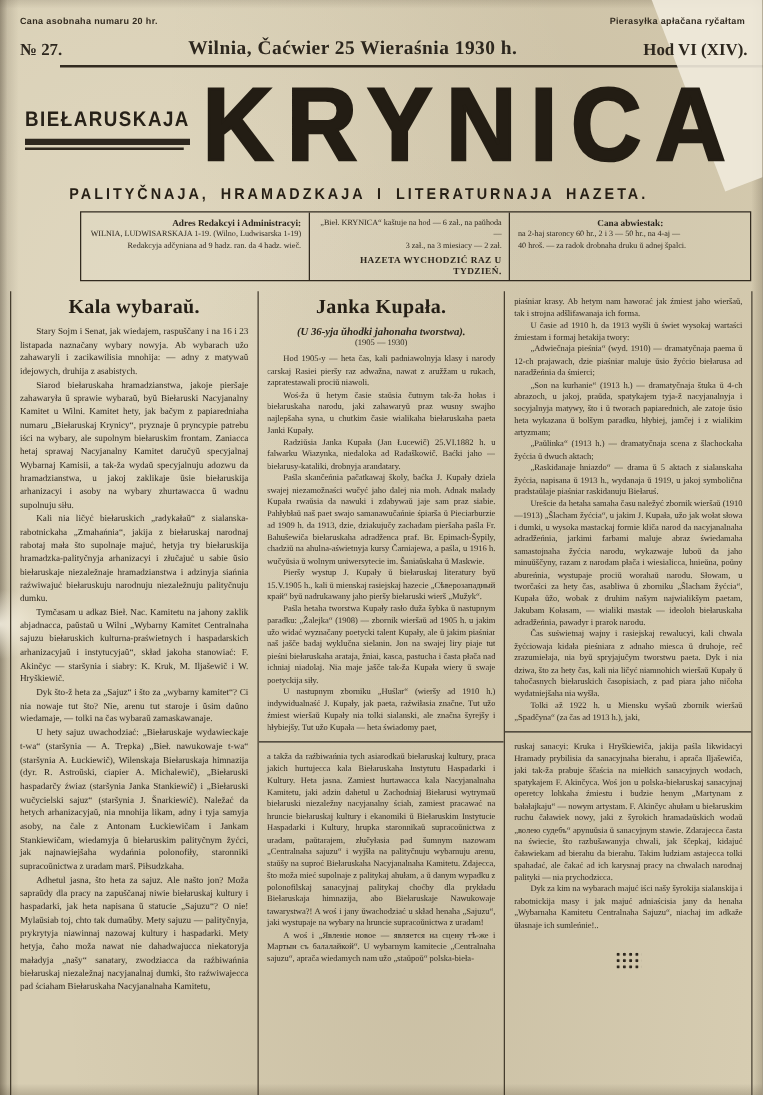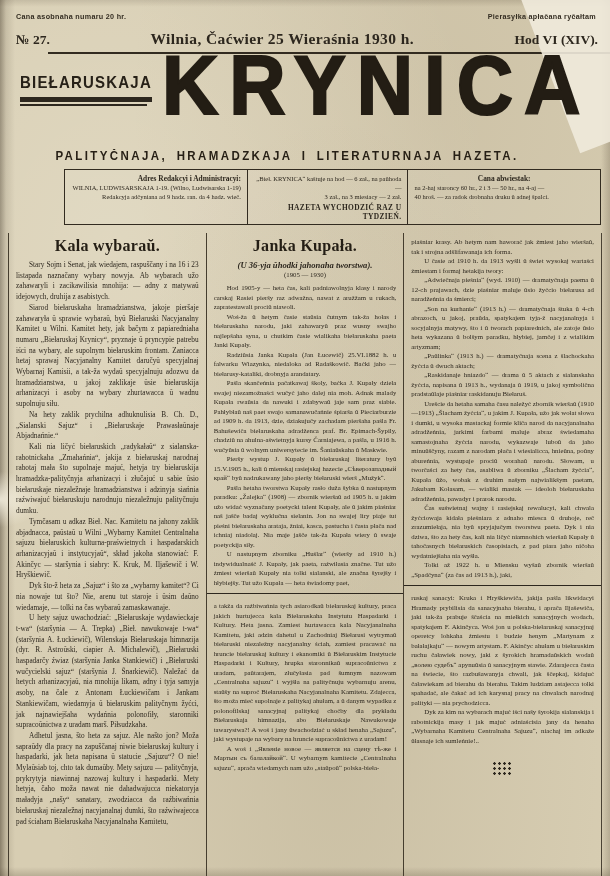--- a/index.html
+++ b/index.html
@@ -32,21 +32,21 @@
     font-weight:bold; font-size:7.2px; letter-spacing:.3px; color:#332c21;}
 
   
   .dateline{ position:relative; display:flex; align-items:flex-end; padding:9px 12px 0 16px; }
   .dateline .issue{ font-weight:bold; font-size:13.5px; }
   .dateline .citydate{ flex:1; text-align:center; font-weight:bold; font-size:15.5px; letter-spacing:.4px; }
   .dateline .yearno{ font-weight:bold; font-size:13.5px; }
   .date-rule{ border-top:2px solid #322b20; margin:4px 0 0 48px; }
 
   
-  .masthead{ position:relative; height:94px; padding:2px 6px 0 20px; display:flex; }
+  .masthead{ position:relative; height:94px; padding:16px 6px 0 20px; display:flex; }
   .kicker-block{ width:132px; margin-top:16px; }
   .kicker{ font-family:"Liberation Sans","DejaVu Sans",sans-serif; font-weight:bold;
     font-size:15px; letter-spacing:1.2px; transform:scaleY(1.12); transform-origin:left top;
     white-space:nowrap; color:#272118;}
   .kicker-rule-thick{ height:5px; background:#2d271e; margin-top:8px; }
   .kicker-rule-thin{ height:2px; background:#2d271e; margin-top:2px; width:96%; }
   .paper-title{ flex:1; margin-left:10px; margin-top:-12px;
     font-family:"Liberation Sans","DejaVu Sans",sans-serif; font-weight:bold;
     font-size:78px; line-height:1.02; letter-spacing:11px; white-space:nowrap;
     color:#231d14; -webkit-text-stroke:2px #231d14; transform:scaleY(1.06); transform-origin:left top;}
@@ -134,21 +134,20 @@
     </div>
   </div>
 
   <div class="body-cols">
 
     <div class="col col-1">
       <h2 class="article-title">Kala wybaraŭ.</h2>
       <div>
           <p class="para">Stary Sojm i Senat, jak wiedajem, raspuščany i na 16 i 23 listapada naznačany wybary nowyja. Ab wybarach užo zahawaryli i zacikawilisia mnohija: — adny z matywaŭ idejowych, druhija z asabistych.</p>
           <p class="para">Siarod biełaruskaha hramadzianstwa, jakoje pieršaje zahawaryła ŭ sprawie wybaraŭ, byŭ Biełaruski Nacyjanalny Kamitet u Wilni. Kamitet hety, jak bačym z papiaredniaha numaru „Biełaruskaj Krynicy“, pryznaje ŭ pryncypie patrebu iści na wybary, ale supolnym biełaruskim frontam. Zaniacca hetaj sprawaj Nacyjanalny Kamitet daručyŭ specyjalnaj Wybarnaj Kamisii, a tak-ža wydaŭ specyjalnuju adozwu da hramadzianstwa, u jakoj zaklikaje ŭsie biełaruskija arhanizacyi i asoby na wybary zhurtawacca ŭ wadnu supolnuju siłu.</p>
-          <p class="para">Na hety zaklik prychilna adhuknulisia B. Ch. D., „Sialanski Sajuz“ i „Biełaruskaje Prawasłaŭnaje Abjadnańnie.“</p>
           <p class="para">Kali nia ličyć biełaruskich „radykałaŭ“ z sialanska-rabotnickaha „Zmahańnia“, jakija z biełaruskaj narodnaj rabotaj mała što supolnaje majuć, hetyja try biełaruskija hramadzka-palityčnyja arhanizacyi i złučajuć u sabie ŭsio biełaruskaje niezaležnaje hramadzianstwa i adzinyja siańnia raźwiwajuć biełaruskuju narodnuju niezaležnuju palityčnuju dumku.</p>
           <p class="para">Tymčasam u adkaz Bieł. Nac. Kamitetu na jahony zaklik abjadnacca, paŭstaŭ u Wilni „Wybarny Kamitet Centralnaha sajuzu biełaruskich kulturna-praświetnych i haspadarskich arhanizacyjaŭ i instytucyjaŭ“, skład jakoha stanowiać: F. Akinčyc — staršynia i siabry: K. Kruk, M. Iljašewič i W. Hryškiewič.</p>
           <p class="para">Dyk što-ž heta za „Sajuz“ i što za „wybarny kamitet“? Ci nia nowaje tut što? Nie, arenu tut staroje i ŭsim daŭno wiedamaje, — tolki na čas wybaraŭ zamaskawanaje.</p>
           <p class="para">U hety sajuz uwachodziać: „Biełaruskaje wydawieckaje t-wa“ (staršynia — A. Trepka) „Bieł. nawukowaje t-wa“ (staršynia A. Łuckiewič), Wilenskaja Biełaruskaja himnazija (dyr. R. Astroŭski, ciapier A. Michalewič), „Biełaruski haspadarčy źwiaz (staršynia Janka Stankiewič) i „Biełaruski wučycielski sajuz“ (staršynia J. Šnarkiewič). Naležać da hetych arhanizacyjaŭ, nia mnohija likam, adny i tyja samyja asoby, na čale z Antonam Łuckiewičam i Jankam Stankiewičam, wiedamyja ŭ biełaruskim palityčnym žyćci, jak najnawiejšaha wydańnia polonofiły, staronniki supracoŭnictwa z uradam marš. Piłsudzkaha.</p>
           <p class="para">Adhetul jasna, što heta za sajuz. Ale našto jon? Moža sapraŭdy dla pracy na zapuščanaj niwie biełaruskaj kultury i haspadarki, jak heta napisana ŭ statucie „Sajuzu“? O nie! Mylaŭsiab toj, chto tak dumaŭby. Mety sajuzu — palityčnyja, prykrytyja niawinnaj nazowaj kultury i haspadarki. Mety hetyja, čaho moža nawat nie dahadwajucca niekatoryja maładyja „našy“ sanatary, zwodziacca da raźbiwańnia biełaruskaj niezaležnaj nacyjanalnaj dumki, što raźwiwajecca pad ściaham Biełaruskaha Nacyjanalnaha Kamitetu,</p>
         </div>
     </div>
 
     <div class="col col-2">
       <div class="sec-a">

